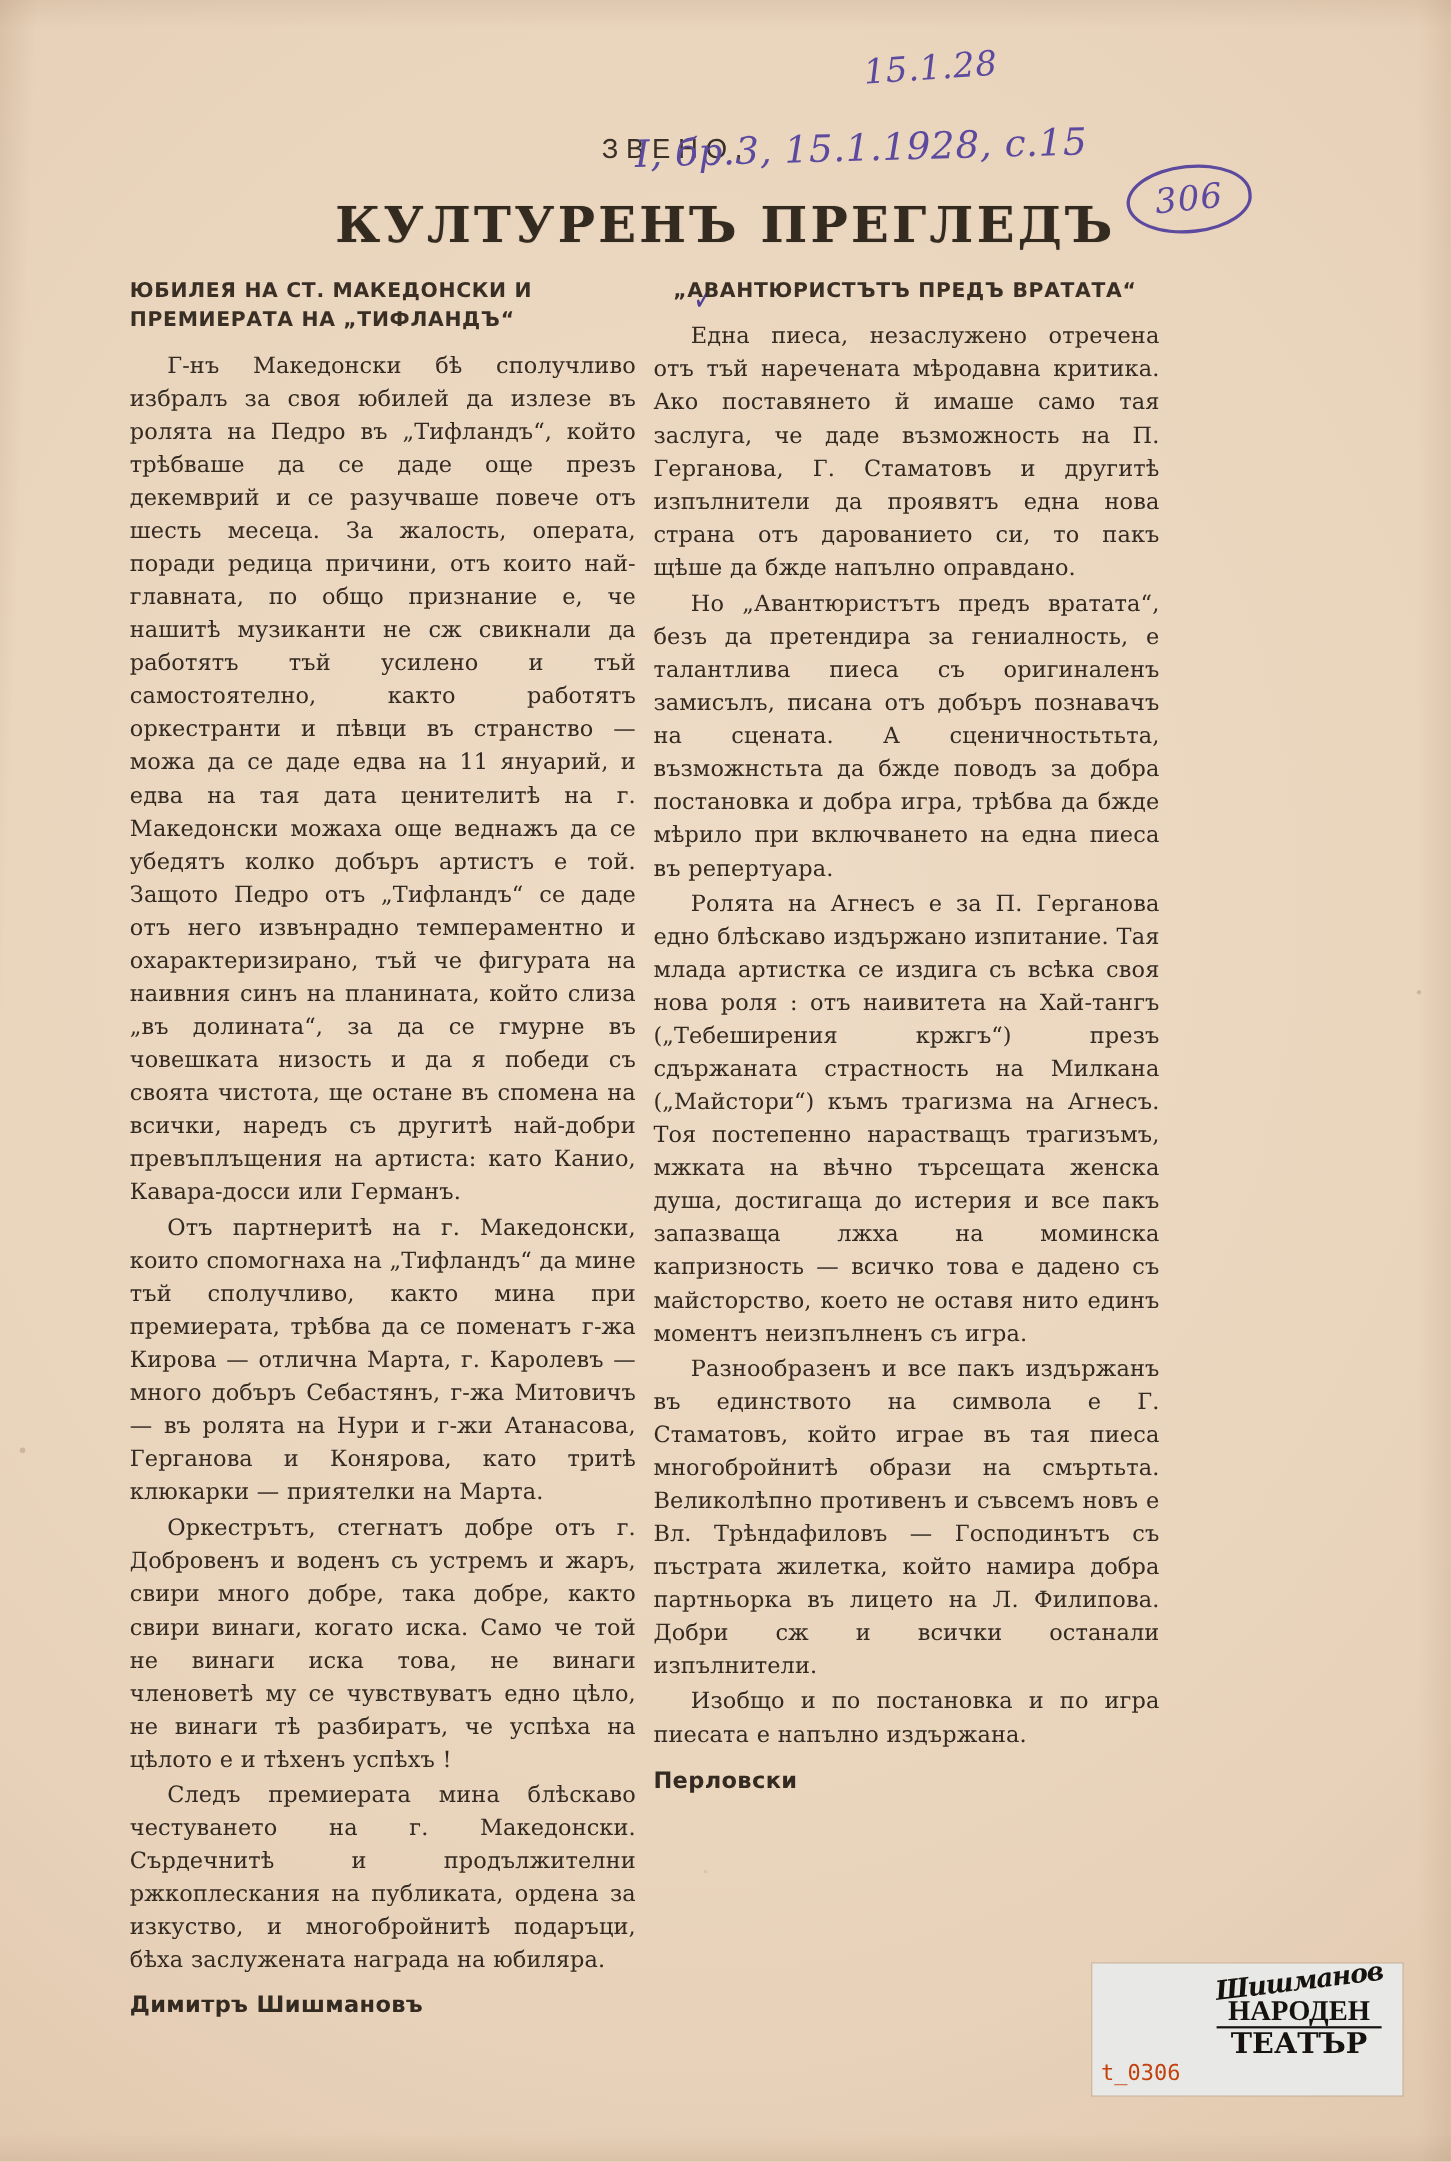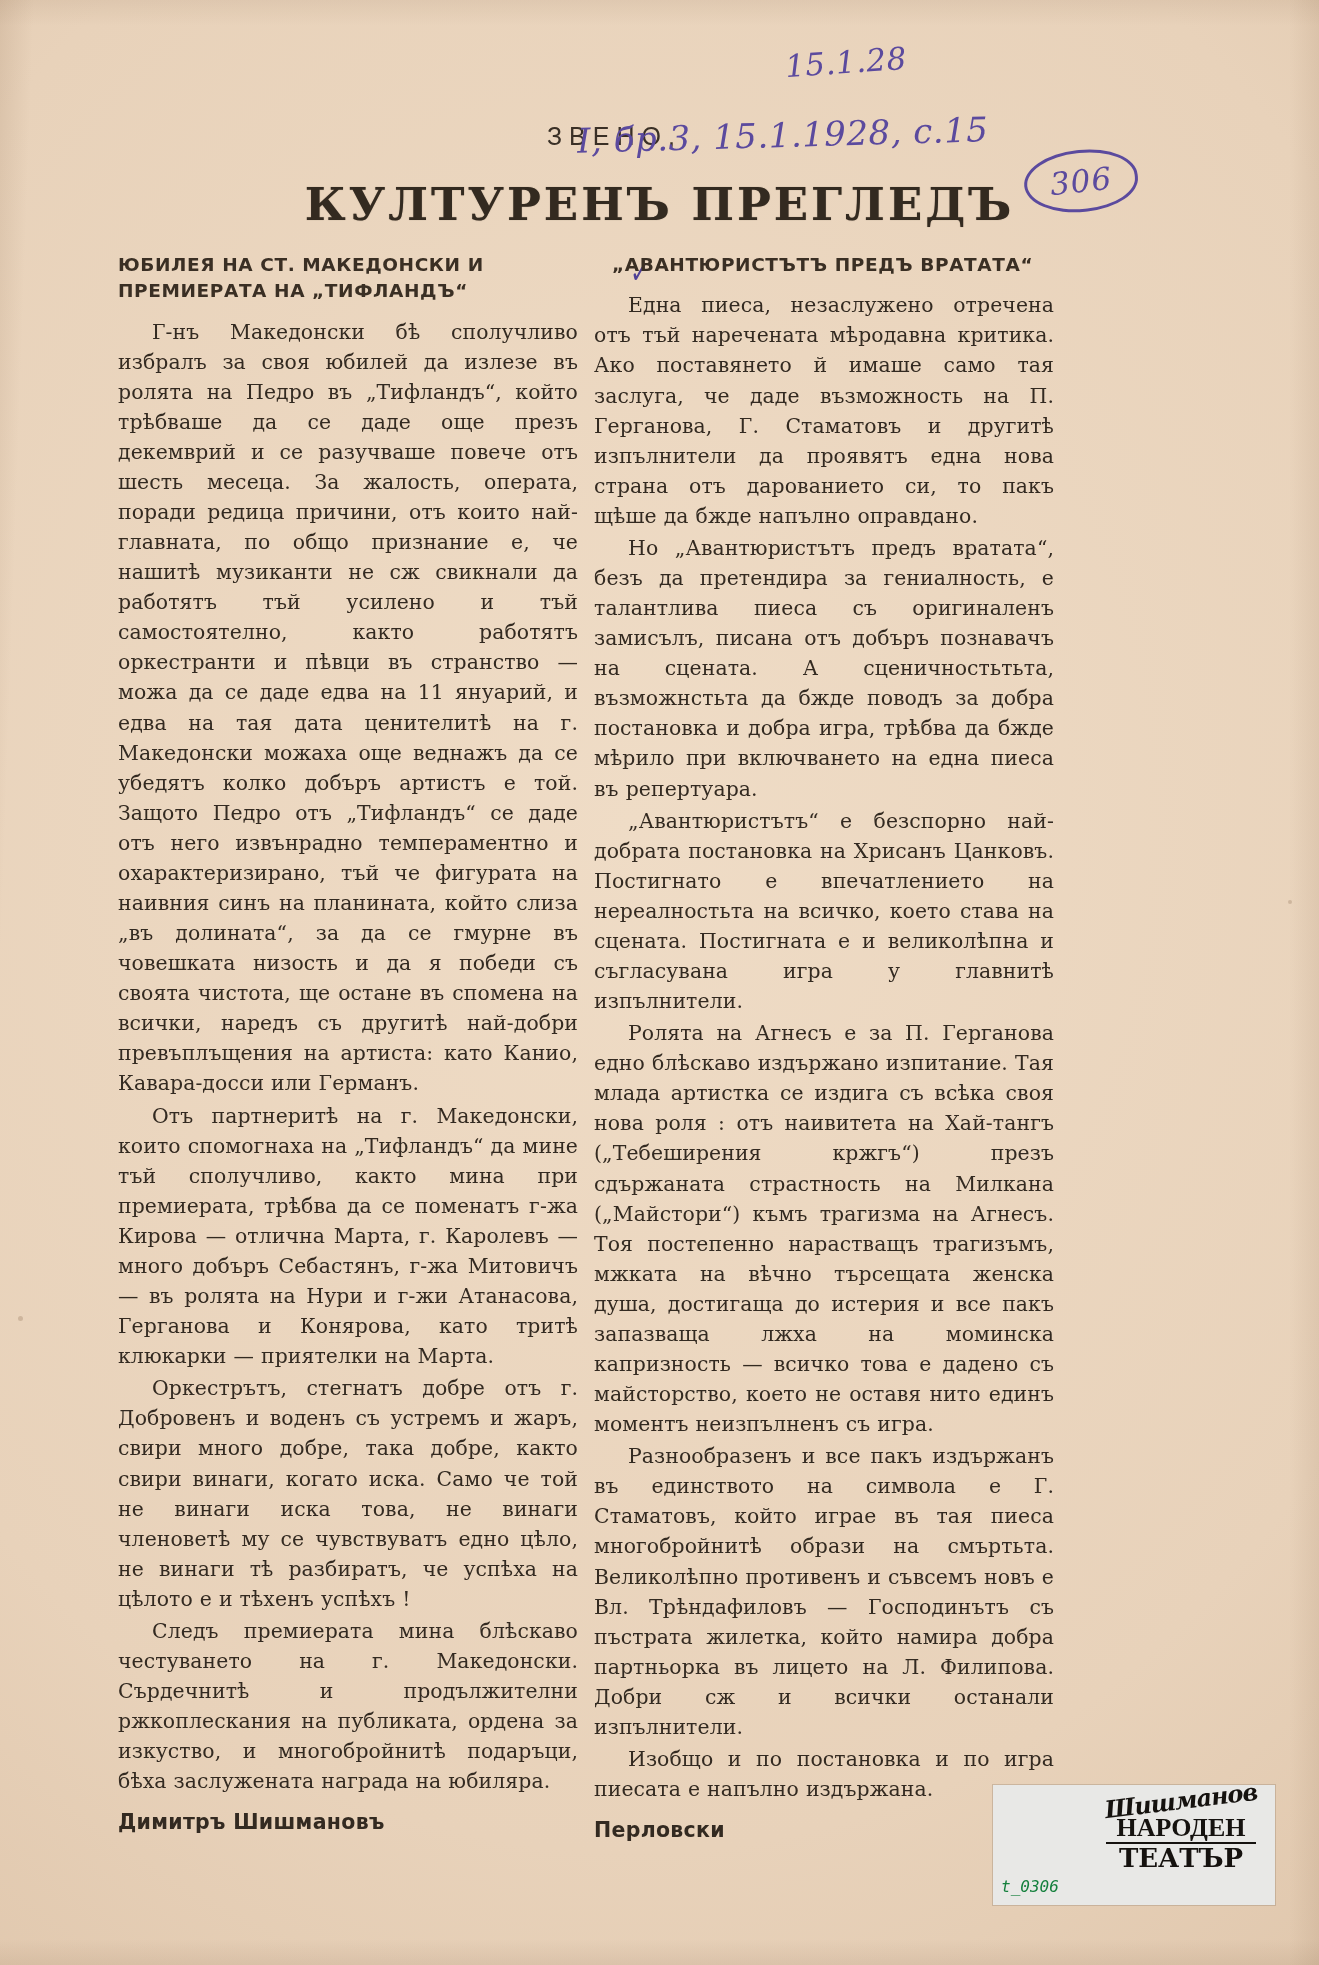--- a/index.html
+++ b/index.html
@@ -115,21 +115,21 @@
   #stamp{
     position:absolute;left:993px;top:1785px;
     width:282px;height:120px;
     background:#e8e8e6;
     box-shadow:0 0 0 1px rgba(120,100,80,.25);
     overflow:hidden;
   }
   #stamp-barcode{
     position:absolute;left:8px;bottom:9px;
     font-family:"DejaVu Sans Mono", monospace;
-    font-size:16px;color:#15803d;letter-spacing:0px;font-style:italic;
+    font-size:20px;color:#c2410c;letter-spacing:0px;
   }
   #stamp-logo{
     position:absolute;right:4px;top:4px;
     width:180px;height:108px;
     color:#15120f;
     text-align:center;
   }
   #stamp-script{
     font-family:"DejaVu Serif", serif;
     font-style:italic;font-weight:bold;
@@ -183,21 +183,20 @@
       <p class="par">Следъ премиерата мина блѣскаво честуването на г. Македонски. Сърдечнитѣ и продължителни ржкоплескания на публиката, ордена за изкуство, и многобройнитѣ подаръци, бѣха заслужената награда на юбиляра.</p>
 
       <div class="sig">Димитръ Шишмановъ</div>
     </div>
 
     <div class="col">
       <div class="col-head indent2">„АВАНТЮРИСТЪТЪ ПРЕДЪ ВРАТАТА“</div>
 
       <p class="par">Една пиеса, незаслужено отречена отъ тъй наречената мѣродавна критика. Ако поставянето й имаше само тая заслуга, че даде възможность на П. Герганова, Г. Стаматовъ и другитѣ изпълнители да проявятъ една нова страна отъ дарованието си, то пакъ щѣше да бжде напълно оправдано.</p>
       <p class="par">Но „Авантюристътъ предъ вратата“, безъ да претендира за гениалность, е талантлива пиеса съ оригиналенъ замисълъ, писана отъ добъръ познавачъ на сцената. А сценичностьтьта, възможнстьта да бжде поводъ за добра постановка и добра игра, трѣбва да бжде мѣрило при включването на една пиеса въ репертуара.</p>
-      <p class="par">„Авантюристътъ“ е безспорно най-добрата постановка на Хрисанъ Цанковъ. Постигнато е впечатлението на нереалностьта на всичко, което става на сцената. Постигната е и великолѣпна и съгласувана игра у главнитѣ изпълнители.</p>
       <p class="par">Ролята на Агнесъ е за П. Герганова едно блѣскаво издържано изпитание. Тая млада артистка се издига съ всѣка своя нова роля : отъ наивитета на Хай-тангъ („Тебеширения кржгъ“) презъ сдържаната страстность на Милкана („Майстори“) къмъ трагизма на Агнесъ. Тоя постепенно нарастващъ трагизъмъ, мжката на вѣчно търсещата женска душа, достигаща до истерия и все пакъ запазваща лжха на моминска капризность — всичко това е дадено съ майсторство, което не оставя нито единъ моментъ неизпълненъ съ игра.</p>
       <p class="par">Разнообразенъ и все пакъ издържанъ въ единството на символа е Г. Стаматовъ, който играе въ тая пиеса многобройнитѣ образи на смъртьта. Великолѣпно противенъ и съвсемъ новъ е Вл. Трѣндафиловъ — Господинътъ съ пъстрата жилетка, който намира добра партньорка въ лицето на Л. Филипова. Добри сж и всички останали изпълнители.</p>
       <p class="par">Изобщо и по постановка и по игра пиесата е напълно издържана.</p>
 
       <div class="sig r">Перловски</div>
     </div>
   </div>
 
   <div id="stamp">
     <div id="stamp-logo">

